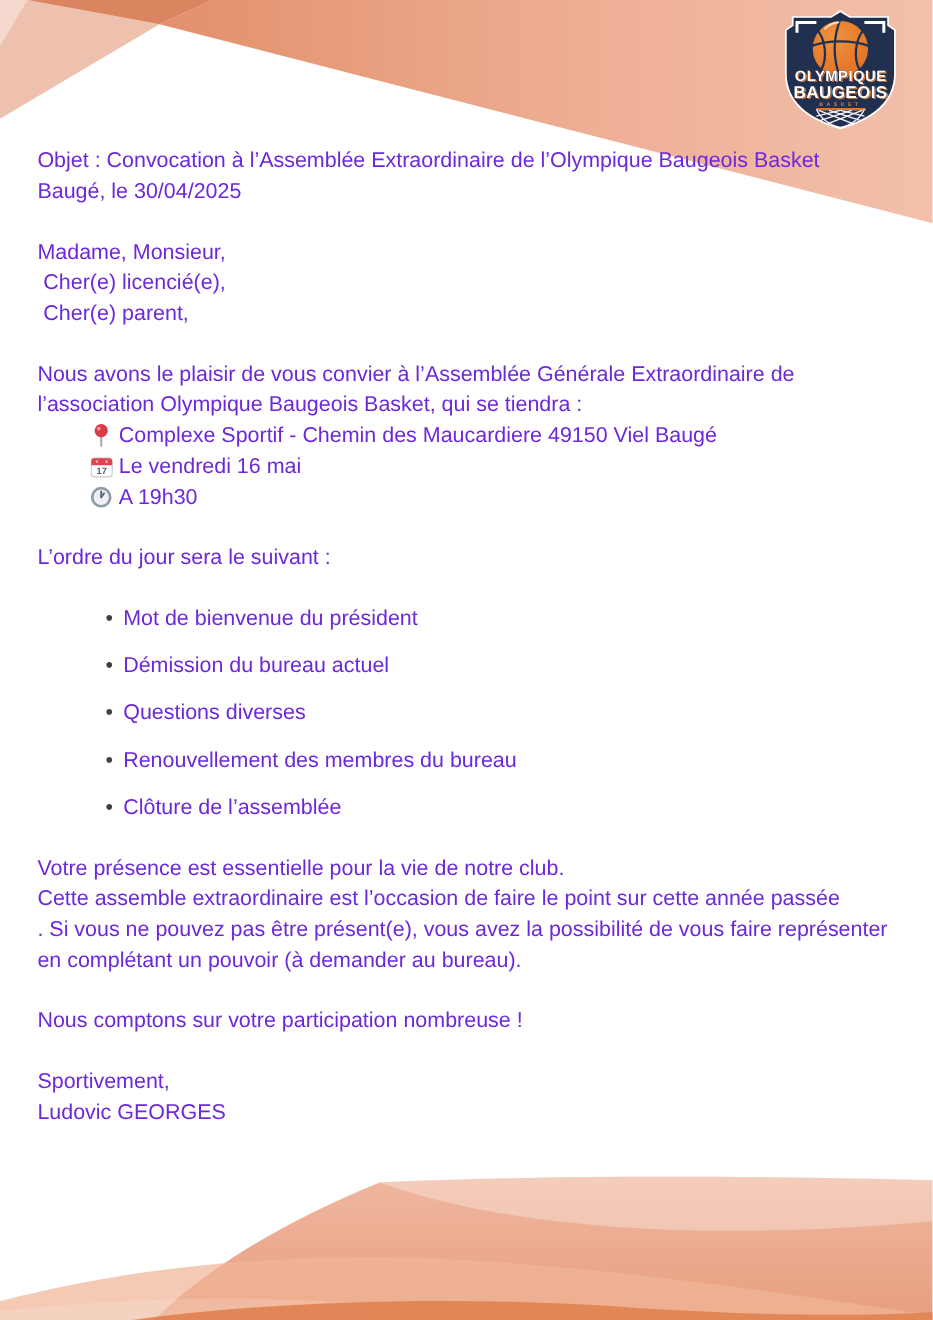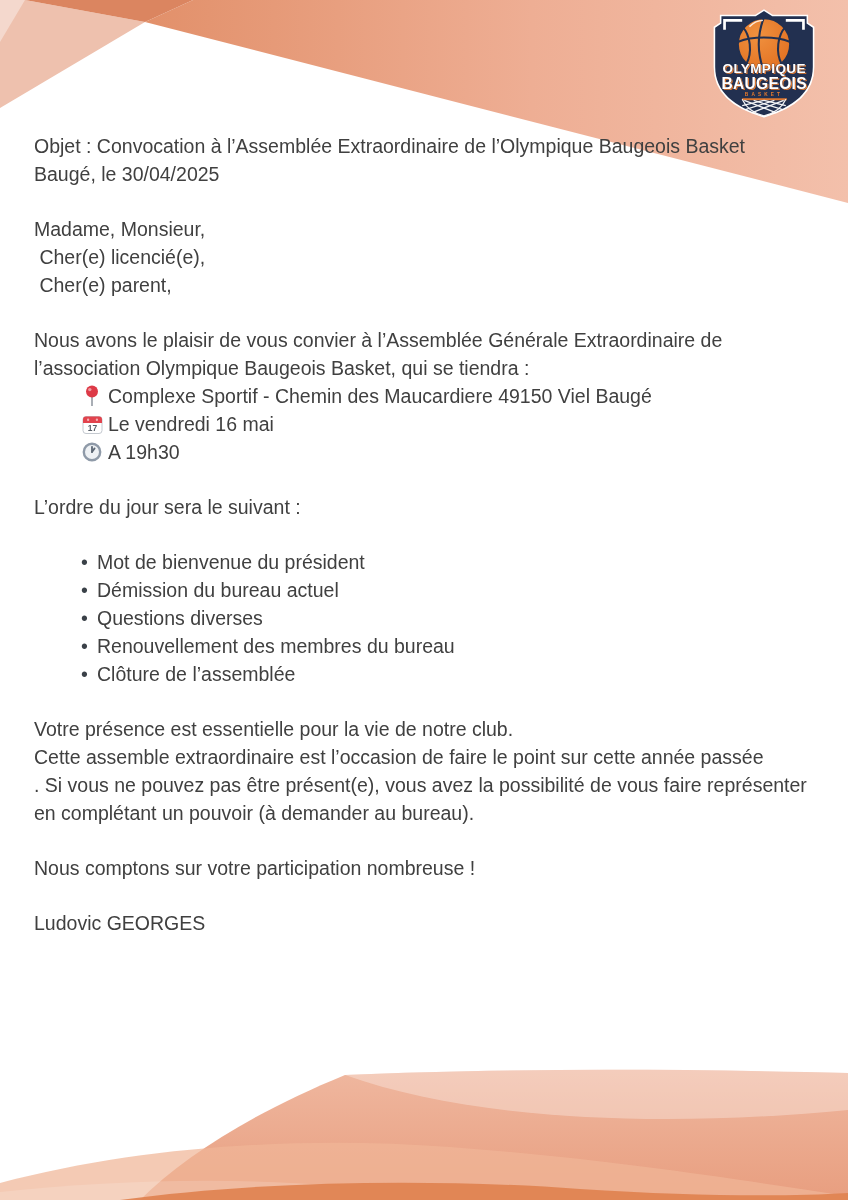--- a/index.html
+++ b/index.html
@@ -11,31 +11,31 @@
     overflow:hidden;
     font-family:"Liberation Sans","DejaVu Sans",sans-serif;
     text-decoration:underline;
   }
   .deco{position:absolute;left:0;pointer-events:none;display:block;}
   .deco-header{top:0;}
   .deco-footer{bottom:0;}
   .club-logo{position:absolute;top:6px;left:710px;width:108px;height:116px;}
   .letter{
     position:absolute;top:132px;left:34px;width:784px;
-    color:#404040;font-size:19.5px;line-height:28px;
+    color:#6d28d9;font-size:19.5px;line-height:28px;
     white-space:normal;
   }
   .para{margin:27px 0 0 0;}
   .para:first-child{margin-top:0;}
   .pre{white-space:pre-wrap;}
   .event-line{display:flex;align-items:center;padding-left:46px;}
   .event-icon{width:24px;flex:0 0 24px;display:flex;justify-content:center;align-items:flex-start;}
   .event-text{padding-left:4px;text-align:right;}
   ul.agenda{margin:27px 0 0 0;padding:0 0 0 63px;list-style:none;}
-  ul.agenda li{position:relative;margin:0;padding:0;}
+  ul.agenda li{position:relative;margin:15px;padding:0;}
   ul.agenda li::before{
     content:"\2022";
     position:absolute;left:-16px;top:0;
     color:#3a4148;
   }
   .sig div{margin:0;}
 </style>
 </head>
 <body>
 
@@ -181,17 +181,18 @@
 
     <div class="para">
       <div>Votre présence est essentielle pour la vie de notre club.</div>
       <div>Cette assemble extraordinaire est l’occasion de faire le point sur cette année passée</div>
       <div>. Si vous ne pouvez pas être présent(e), vous avez la possibilité de vous faire représenter en complétant un pouvoir (à demander au bureau).</div>
     </div>
 
     <div class="para">Nous comptons sur votre participation nombreuse !</div>
 
     <div class="para sig">
+      <div>Sportivement,</div>
       <div>Ludovic GEORGES</div>
     </div>
 
   </div>
 </div>
 
 </body></html>

